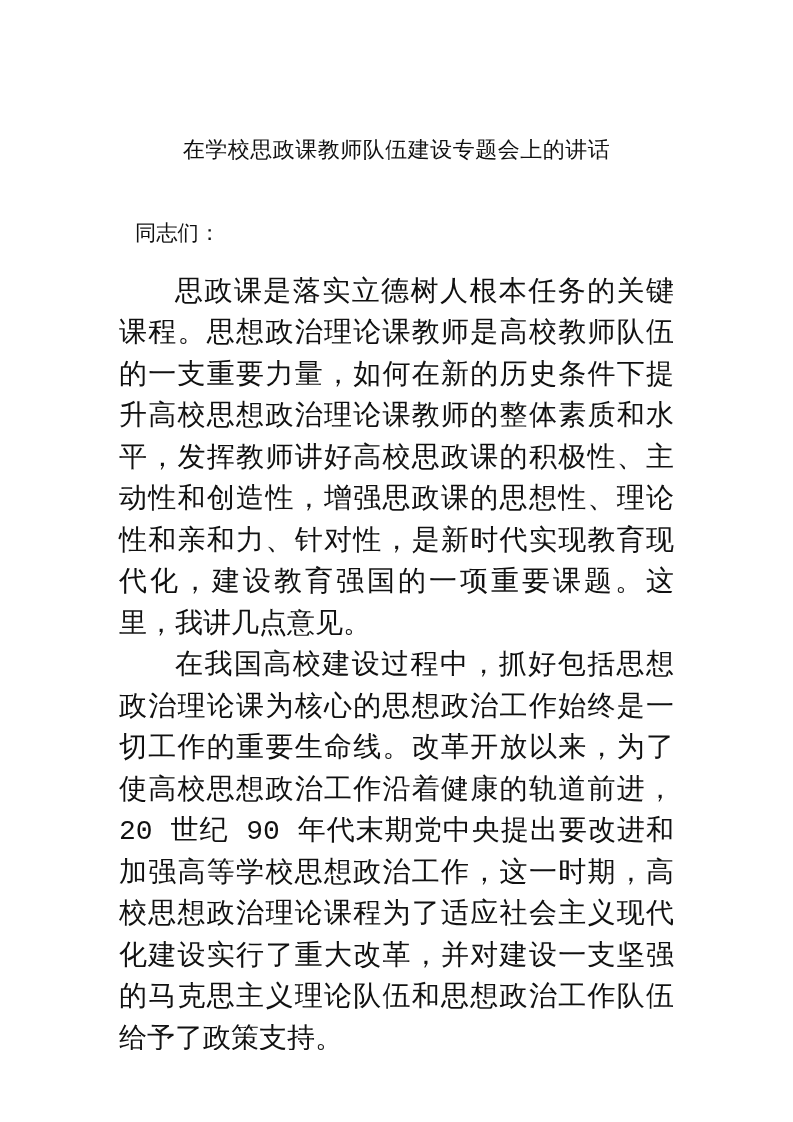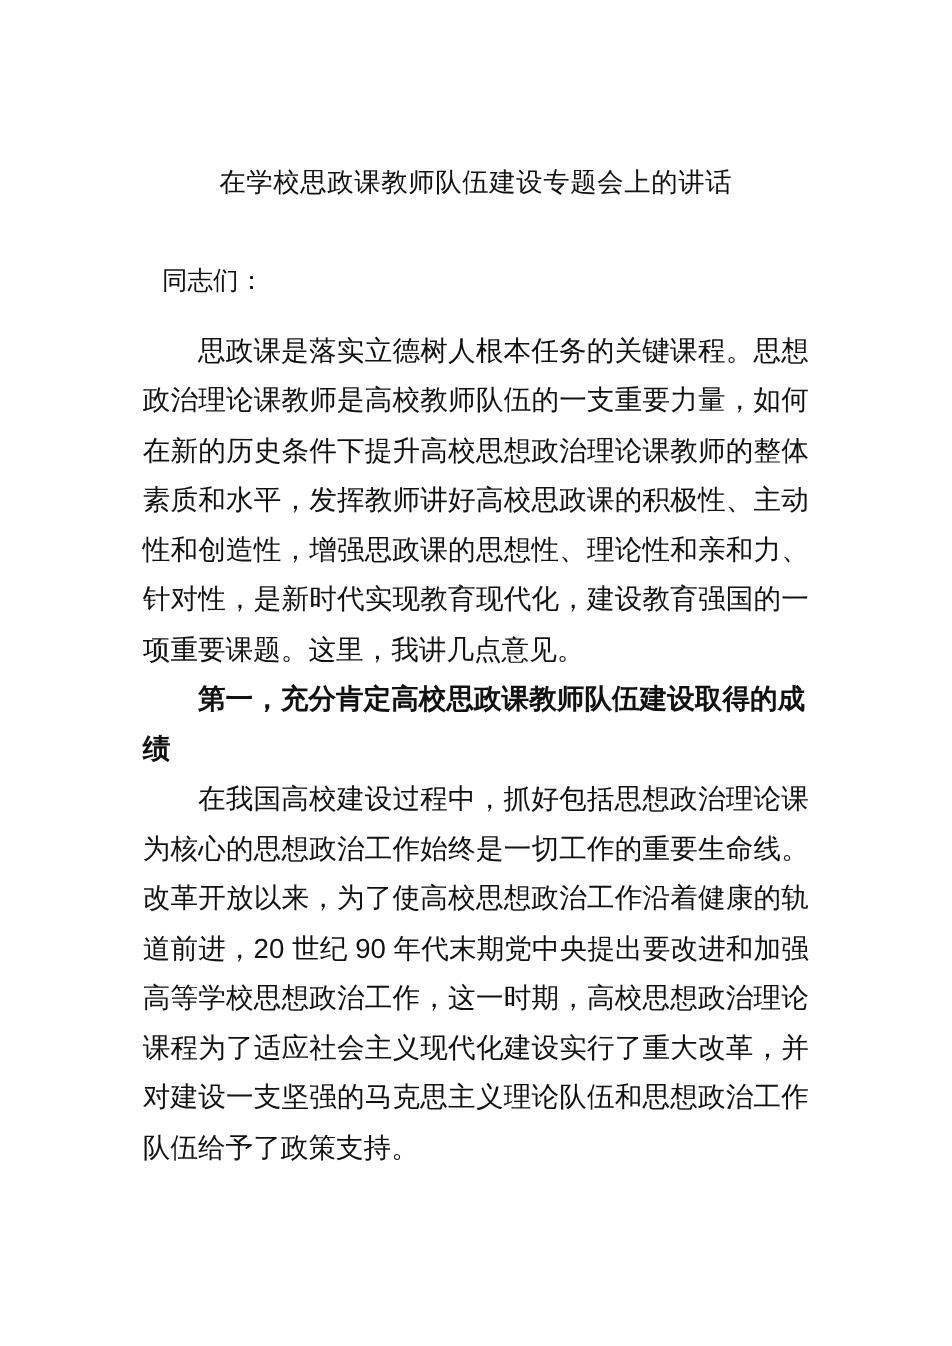--- a/index.html
+++ b/index.html
@@ -6,41 +6,41 @@
     margin: 0;
     padding: 0;
     background: #ffffff;
   }
   .page {
     position: relative;
     width: 793px;
     height: 1050px;
     background: #ffffff;
     color: #111111;
-    font-family: Liberation Sans, sans-serif;
+    font-family: Liberation Mono, monospace;
     box-sizing: border-box;
     padding: 131px 119px 0 119px;
     overflow: hidden;
   }
   .doc-title {
     font-size: 22px;
     font-weight: normal;
     text-align: center;
     line-height: 41.5px;
     margin: 0 0 41.5px 0;   
     letter-spacing: 0.5px;
     white-space: nowrap;
   }
   .salutation {
     font-size: 21.3px;
     line-height: 41.5px;
     margin: 16px;
   }
   .para {
-    font-size: 23px;
+    font-size: 28px;
     line-height: 41.5px;
     margin: 0;
     text-indent: 2em;
     text-align: justify;
     text-justify: inter-character;
   }
   .para.heading {
     font-weight: bold;
     text-align: left;
   }
@@ -49,18 +49,17 @@
 <body>
 
 <div class="page">
 
   <h1 class="doc-title">在学校思政课教师队伍建设专题会上的讲话</h1>
 
   <p class="salutation">同志们：</p>
 
   <p class="para">思政课是落实立德树人根本任务的关键课程。思想政治理论课教师是高校教师队伍的一支重要力量，如何在新的历史条件下提升高校思想政治理论课教师的整体素质和水平，发挥教师讲好高校思政课的积极性、主动性和创造性，增强思政课的思想性、理论性和亲和力、针对性，是新时代实现教育现代化，建设教育强国的一项重要课题。这里，我讲几点意见。</p>
 
-  <p class="para heading">第一，充分肯定高校思政课教师队伍建设取得的成绩</p>
 
   <p class="para">在我国高校建设过程中，抓好包括思想政治理论课为核心的思想政治工作始终是一切工作的重要生命线。改革开放以来，为了使高校思想政治工作沿着健康的轨道前进，20 世纪 90 年代末期党中央提出要改进和加强高等学校思想政治工作，这一时期，高校思想政治理论课程为了适应社会主义现代化建设实行了重大改革，并对建设一支坚强的马克思主义理论队伍和思想政治工作队伍给予了政策支持。</p>
 
 
 </div>
 
 </body></html>

